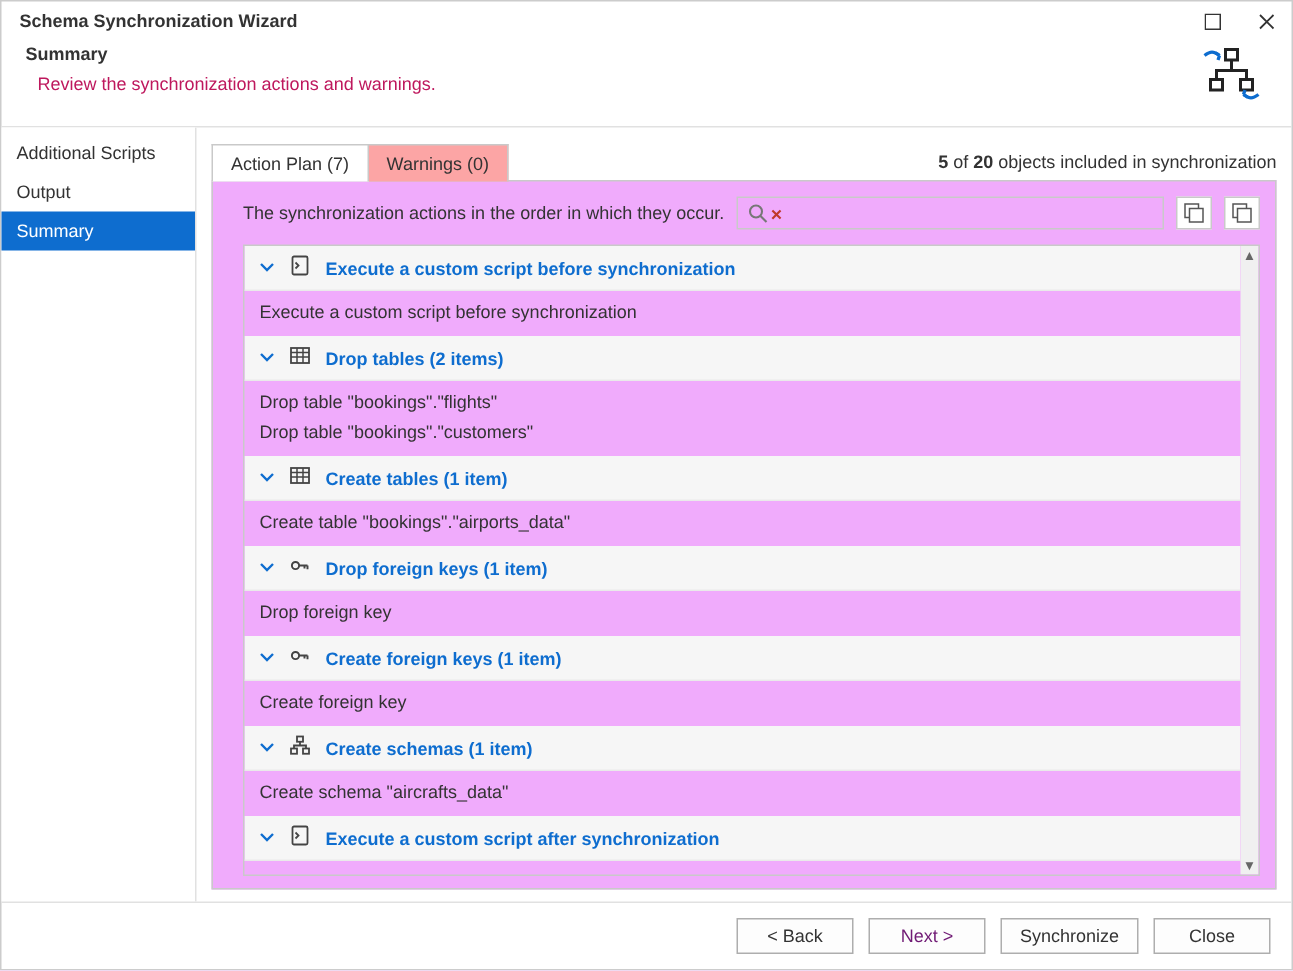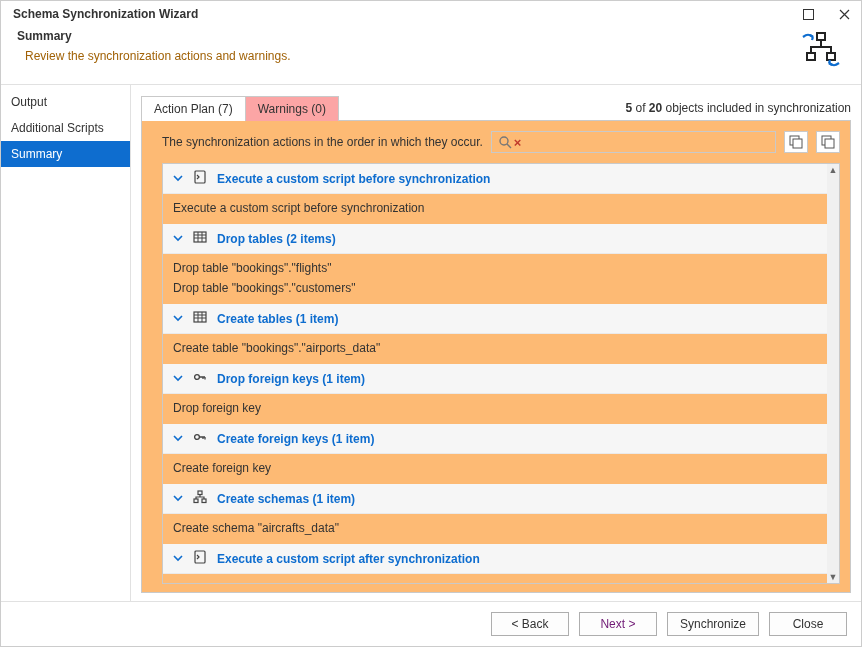--- a/index.html
+++ b/index.html
@@ -5,33 +5,33 @@
   * { box-sizing: border-box; margin: 0; padding: 0; }
   html, body { width: 862px; height: 647px; font-family: "Segoe UI", Tahoma, sans-serif; font-size: 12px; color: #333; background: #fff; overflow: hidden; }
   .window { width: 862px; height: 647px; border: 1px solid #ccc; display: flex; flex-direction: column; background: #fff; }
   .titlebar { display: flex; align-items: center; justify-content: space-between; padding: 6px 10px 4px 12px; }
   .titlebar-title { font-size: 12px; font-weight: 600; }
   .titlebar-controls { display: flex; gap: 22px; align-items: center; }
   .tb-btn { width: 14px; height: 14px; display: flex; align-items: center; justify-content: center; cursor: default; }
   .header { padding: 4px 14px 12px 14px; display: flex; justify-content: space-between; align-items: flex-start; border-bottom: 1px solid #e1e1e1; }
   .header-left { }
   .header-title { font-size: 12px; font-weight: 600; margin-bottom: 6px; margin-left: 2px; }
-  .header-desc { font-size: 12px; color: #a16207; margin-left: 10px; }
+  .header-desc { font-size: 12px; color: #be185d; margin-left: 10px; }
   .header-icon { margin-right: 6px; margin-top: 2px; }
   .body { flex: 1; display: flex; min-height: 0; }
   .sidebar { width: 130px; background: #fff; border-right: 1px solid #e1e1e1; padding-top: 4px; }
   .sidebar-item { padding: 6px 10px; cursor: default; font-size: 12px; }
   .sidebar-item.selected { background: #0e6dcf; color: #fff; }
   .main { flex: 1; display: flex; flex-direction: column; padding: 10px 10px 8px 10px; min-width: 0; }
   .tabbar { display: flex; align-items: center; position: relative; }
   .tabs { display: flex; }
   .tab { border: 1px solid #c9c9c9; border-bottom: none; padding: 5px 12px; font-size: 12px; background: #fca5a5; cursor: default; margin-right: -1px; position: relative; top: 1px; }
   .tab.active { background: #fff; z-index: 2; }
   .tab-status { margin-left: auto; font-size: 12px; color: #333; white-space: nowrap; }
-  .tab-underline { border: 1px solid #c9c9c9; flex: 1; display: flex; flex-direction: column; background: #fdba74; min-height: 0; }
+  .tab-underline { border: 1px solid #c9c9c9; flex: 1; display: flex; flex-direction: column; background: #f0abfc; min-height: 0; }
   .toolbar { display: flex; align-items: center; gap: 8px; padding: 10px 10px 6px 20px; }
   .toolbar-label { font-size: 12px; color: #333; flex-shrink: 0; }
   .search-wrap { flex: 1; display: flex; align-items: center; border: 1px solid #c9c9c9; height: 22px; padding: 0 6px; min-width: 0; }
   .search-wrap svg { flex-shrink: 0; }
   .search-input { flex: 1; border: none; outline: none; font-size: 12px; padding: 0 4px; min-width: 0; }
   .search-clear { color: #c0392b; font-weight: bold; cursor: default; font-size: 13px; padding: 0 2px; }
   .icon-btn { width: 24px; height: 22px; border: 1px solid #c9c9c9; display: flex; align-items: center; justify-content: center; cursor: default; background: #fff; flex-shrink: 0; }
   .action-list { flex: 1; overflow: hidden; border: 1px solid #c9c9c9; margin: 4px 10px 8px 20px; position: relative; }
   .action-inner { position: absolute; inset: 0 12px 0 0; overflow: hidden; }
   .group-header { display: flex; align-items: center; gap: 10px; padding: 6px 8px 6px 10px; background: #f6f6f6; border-bottom: 1px solid #eaeaea; }
@@ -80,22 +80,22 @@
         <path d="M2 6 C 6 3 8 3 12 6" fill="none" stroke="#0e6dcf" stroke-width="2.2"></path>
         <path d="M12 6 l-3 -2 M12 6 l-1 3" stroke="#0e6dcf" stroke-width="2.2" fill="none"></path>
         <path d="M38 32 C 34 35 32 35 28 32" fill="none" stroke="#0e6dcf" stroke-width="2.2"></path>
         <path d="M28 32 l3 2 M28 32 l1 -3" stroke="#0e6dcf" stroke-width="2.2" fill="none"></path>
       </svg>
     </div>
   </div>
 
   <div class="body">
     <div class="sidebar">
+      <div class="sidebar-item"><span>Additional Scripts</span></div>
       <div class="sidebar-item"><span>Output</span></div>
-      <div class="sidebar-item"><span>Additional Scripts</span></div>
       <div class="sidebar-item selected"><span>Summary</span></div>
     </div>
 
     <div class="main">
       <div class="tabbar">
         <div class="tabs">
           <div class="tab active">
             <span>Action Plan</span>
             <span>(7)</span>
           </div>

